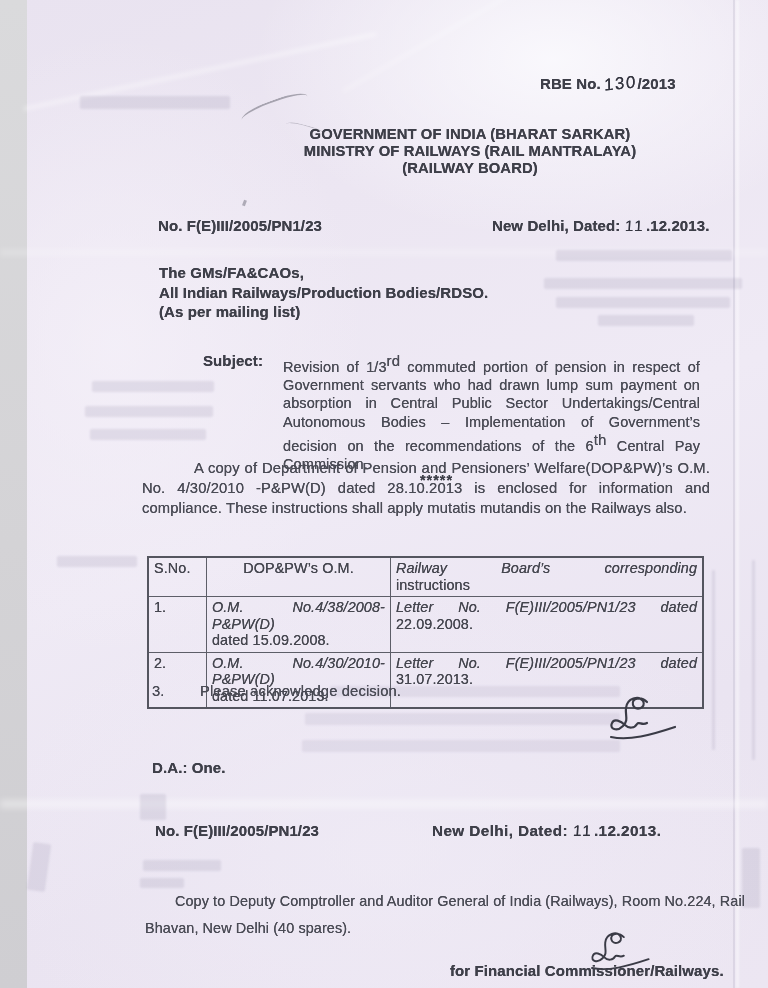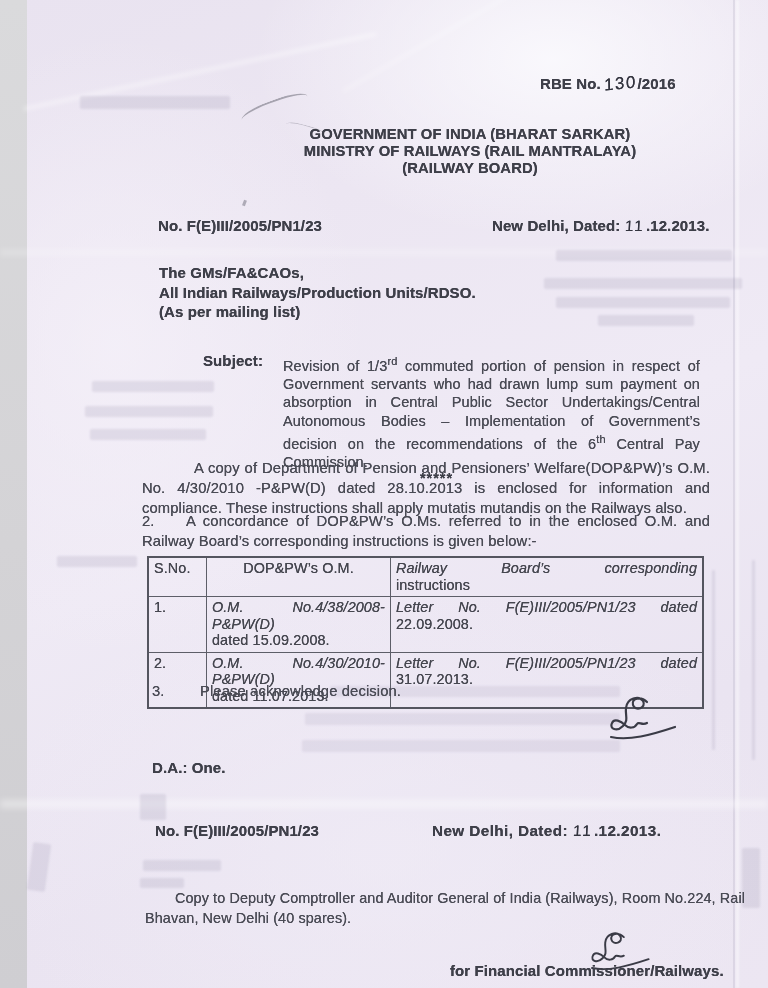--- a/index.html
+++ b/index.html
@@ -31,21 +31,21 @@
   .ref-top-date{left:492px;top:217px;font-size:15px;white-space:nowrap;}
   .hw-day{display:inline-block;color:#33343f;font-weight:500;transform:skewX(-3deg);
       letter-spacing:2px;margin:0 1px 0 5px;}
   .addressee{left:159px;top:263px;font-size:15px;line-height:19.5px;}
 
   
   .subj-label{left:203px;top:352px;font-size:15px;}
   .subj-body{left:283px;top:352px;width:417px;font-size:14.5px;line-height:18.3px;text-align:justify;}
   .subj-sep{display:block;text-align:center;transform:translateX(-55px);
       font-weight:bold;letter-spacing:1px;line-height:14px;color:#3e3f49;}
-  sup{font-size:11px;}
+  sup{font-size:15px;}
 
   .para1{left:142px;top:458px;width:568px;text-indent:52px;}
   .para2{left:142px;top:511px;width:568px;}
   .pnum{display:inline-block;width:44px;text-indent:0;}
 
   
   table.ctab{left:147px;top:556px;width:557px;border-collapse:collapse;
       font-size:14.4px;line-height:16.5px;color:#45464f;}
   table.ctab td{border:1.5px solid #5d5e68;padding:2px 5px 3px 5px;vertical-align:top;}
   table.ctab{border:2px solid #54555f;}
@@ -55,21 +55,21 @@
 
   .para3{left:152px;top:683px;width:480px;font-size:14.8px;}
   .p3num{display:inline-block;width:48px;}
 
   .signer{left:420px;top:745px;width:318px;text-align:right;font-size:15px;line-height:19.2px;}
   .da{left:152px;top:759px;font-size:15px;}
 
   .ref-bot-no{left:155px;top:822px;font-size:15px;}
   .ref-bot-date{left:432px;top:822px;font-size:15.3px;letter-spacing:.4px;white-space:nowrap;}
 
-  .copy{left:145px;top:888px;width:606px;font-size:14.4px;line-height:20px;text-indent:30px;}
+  .copy{left:145px;top:888px;width:606px;font-size:14.4px;line-height:27px;text-indent:30px;}
   .for-line{left:450px;top:962px;font-size:15px;}
 
   .sig{stroke:#3a3b46;fill:none;stroke-width:2.2;stroke-linecap:round;stroke-linejoin:round;}
 
   
   .gb{position:absolute;background:rgba(110,105,145,.14);filter:blur(1.3px);border-radius:2px;}
   
   .fold-v1{left:733px;top:0;width:2px;height:988px;background:rgba(160,155,178,.22);}
   .fold-v2{left:736px;top:0;width:3px;height:988px;background:rgba(255,255,255,.45);filter:blur(1px);}
   .fold-h1{left:0;top:800px;width:768px;height:8px;background:rgba(255,255,255,.4);filter:blur(3px);}
@@ -115,50 +115,47 @@
   <div class="gb" style="left:302px;top:740px;width:318px;height:12px;opacity:.8;"></div>
   <div class="gb" style="left:712px;top:570px;width:3px;height:180px;"></div>
   <div class="gb" style="left:752px;top:560px;width:3px;height:200px;"></div>
   <div class="gb" style="left:30px;top:843px;width:18px;height:48px;transform:rotate(8deg);"></div>
   <div class="gb" style="left:143px;top:860px;width:78px;height:11px;"></div>
   <div class="gb" style="left:140px;top:878px;width:44px;height:10px;"></div>
   <div class="gb" style="left:742px;top:848px;width:18px;height:60px;"></div>
   <div class="gb" style="left:140px;top:794px;width:26px;height:26px;"></div>
 
   <div class="abs rbe-line b soft">
-    <span>RBE No.</span><span class="hw">130</span><span>/2016</span>
+    <span>RBE No.</span><span class="hw">130</span><span>/2013</span>
   </div>
 
   <div class="abs hdr b soft">
     <div>GOVERNMENT OF INDIA (BHARAT SARKAR)</div>
     <div>MINISTRY OF RAILWAYS (RAIL MANTRALAYA)</div>
     <div>(RAILWAY BOARD)</div>
   </div>
 
   <div class="abs ref-top-no b soft">No. F(E)III/2005/PN1/23</div>
   <div class="abs ref-top-date b soft">
     <span>New Delhi, Dated:</span><span class="hw-day">11</span><span>.12.2013.</span>
   </div>
 
   <div class="abs addressee b soft">
     <div>The GMs/FA&amp;CAOs,</div>
-    <div>All Indian Railways/Production Units/RDSO.</div>
+    <div>All Indian Railways/Production Bodies/RDSO.</div>
     <div>(As per mailing list)</div>
   </div>
 
   <div class="abs subj-label b soft">Subject:</div>
   <div class="abs subj-body soft">
     <span>Revision of 1/3</span><sup>rd</sup><span> commuted portion of pension in respect of Government servants who had drawn lump sum payment on absorption in Central Public Sector Undertakings/Central Autonomous Bodies – Implementation of Government’s decision on the recommendations of the 6</span><sup>th</sup><span> Central Pay Commission.</span>
     <span class="subj-sep">*****</span>
   </div>
 
   <div class="abs txt para1 soft">A copy of Department of Pension and Pensioners’ Welfare(DOP&amp;PW)’s O.M. No. 4/30/2010 -P&amp;PW(D) dated 28.10.2013 is enclosed for information and compliance.  These instructions shall apply mutatis mutandis on the Railways also.</div>
-  <div class="abs txt para2 soft">
-    <span class="pnum">2.</span><span>A concordance of DOP&amp;PW’s O.Ms. referred to in the enclosed O.M. and Railway Board’s corresponding instructions is given below:-</span>
-  </div>
 
   <table class="abs ctab soft">
     <tbody>
       <tr>
         <td class="w1">S.No.</td>
         <td class="w2 cellc">DOP&amp;PW’s O.M.</td>
         <td class="w3">
           <div class="jline">Railway Board’s corresponding</div>
           <div>instructions</div>
         </td>

